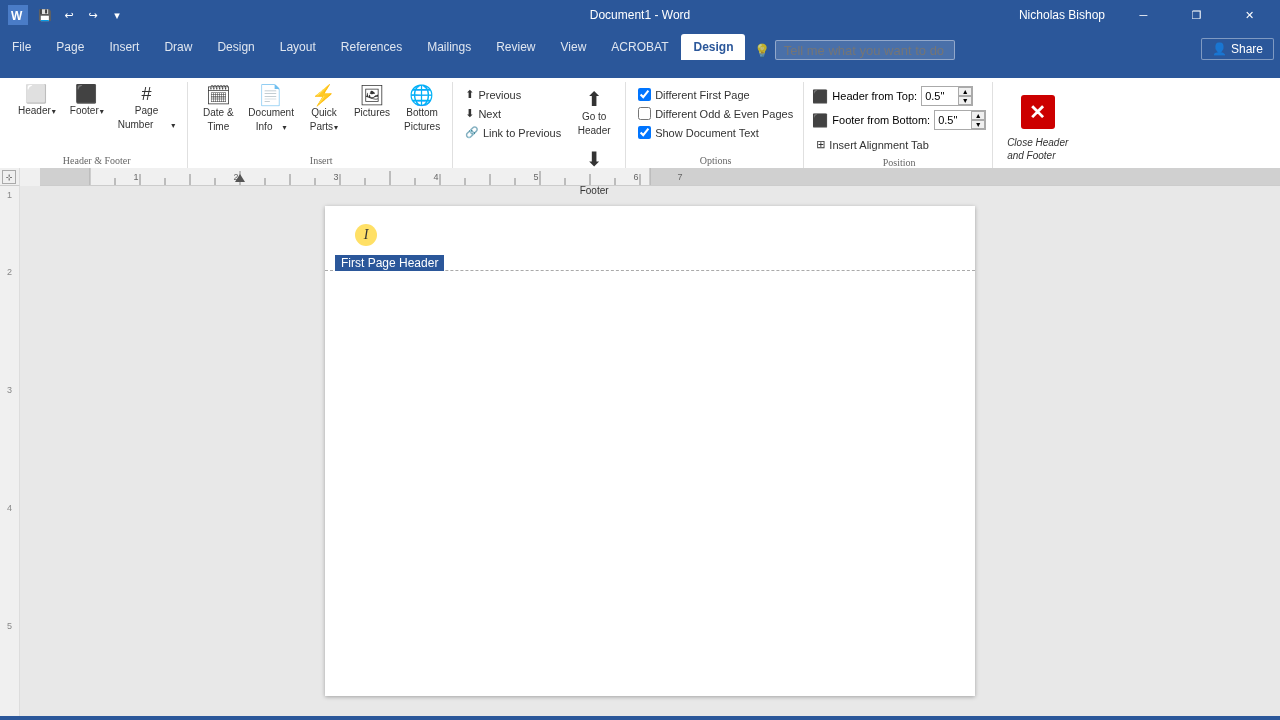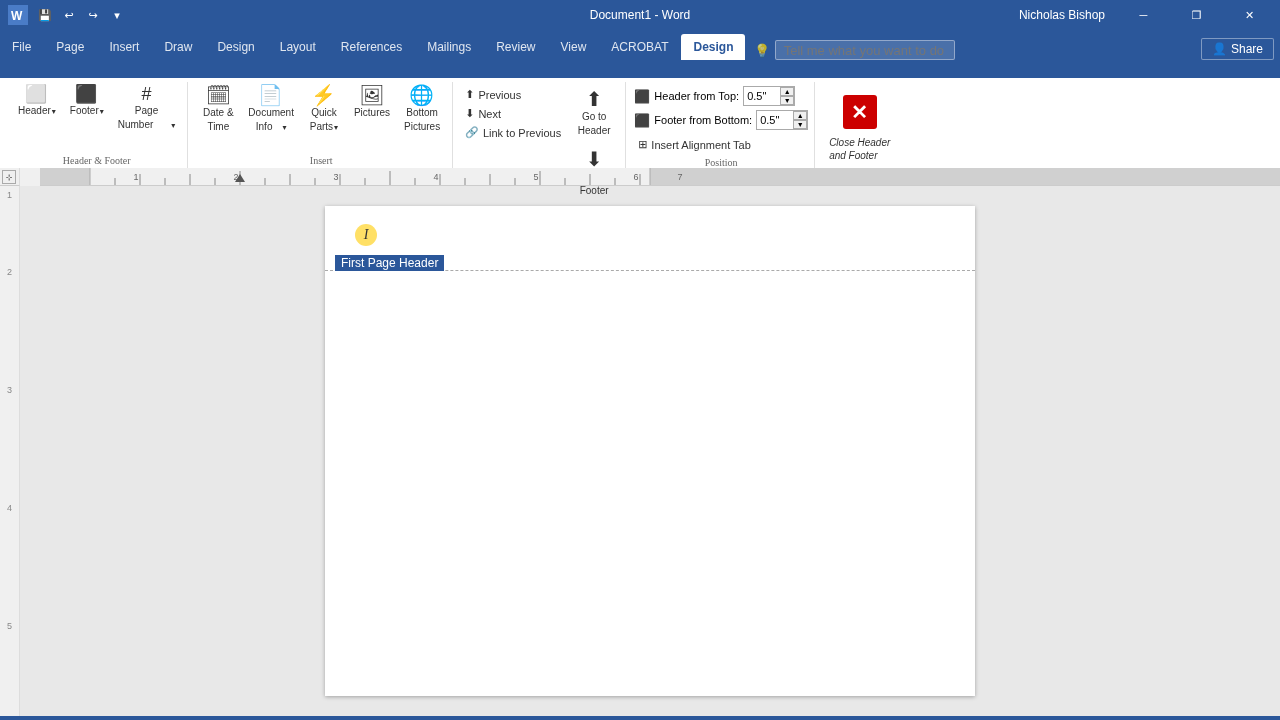--- a/index.html
+++ b/index.html
@@ -330,20 +330,37 @@
           <div class="ribbon-btn" style="min-width:50px;">
             <div class="icon">⬇</div>
             <div class="label">Go to</div>
             <div class="label">Footer</div>
           </div>
         </div>
       </div>
       <div class="ribbon-group-label">Navigation</div>
     </div>
 
+    <div class="ribbon-group">
+      <div class="options-column">
+        <label class="checkbox-item">
+          <input type="checkbox" checked="" style="">
+          <span>Different First Page</span>
+        </label>
+        <label class="checkbox-item">
+          <input type="checkbox" style="">
+          <span>Different Odd &amp; Even Pages</span>
+        </label>
+        <label class="checkbox-item">
+          <input type="checkbox" checked="" style="">
+          <span>Show Document Text</span>
+        </label>
+      </div>
+      <div class="ribbon-group-label">Options</div>
+    </div>
 
     <div class="ribbon-group">
       <div class="position-column">
         <div class="position-row">
           <span style="font-size:13px;">⬛</span>
           <span>Header from Top:</span>
           <div style="display:flex;border:1px solid #aaa;height:20px;">
             <input type="text" value="0.5&quot;" style="border: none; width: 36px; font-size: 11px; padding: 0px 3px; outline: none;">
             <div class="spinner">
               <div class="spinner-btn">▲</div>

